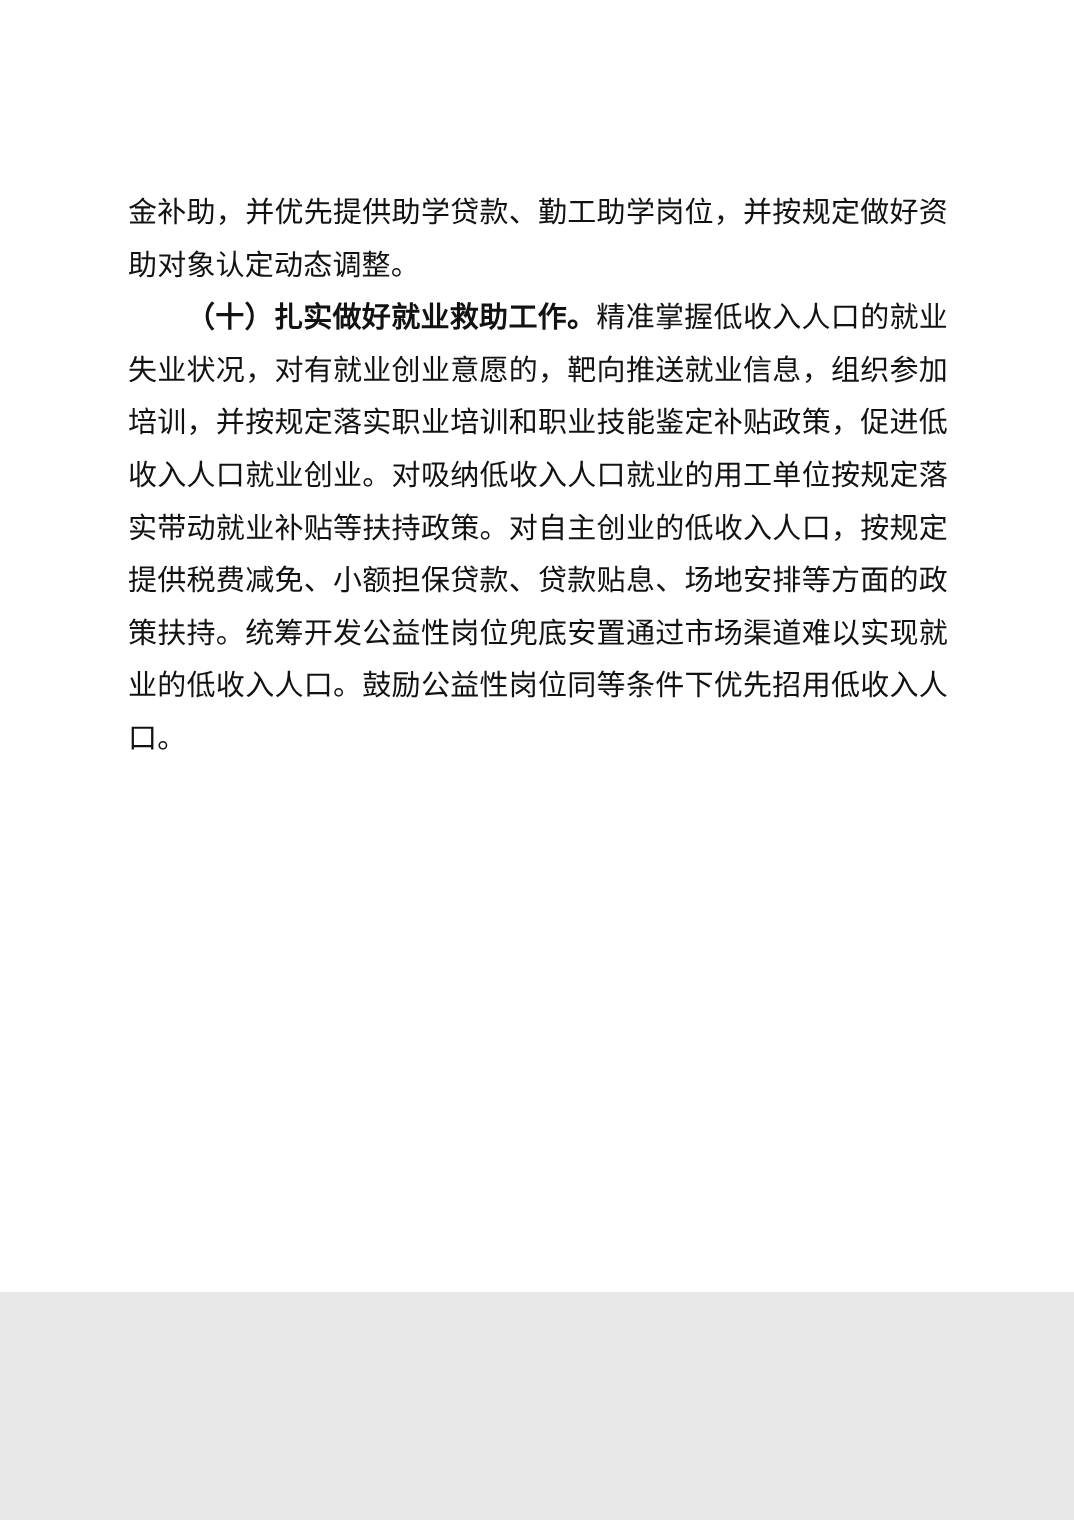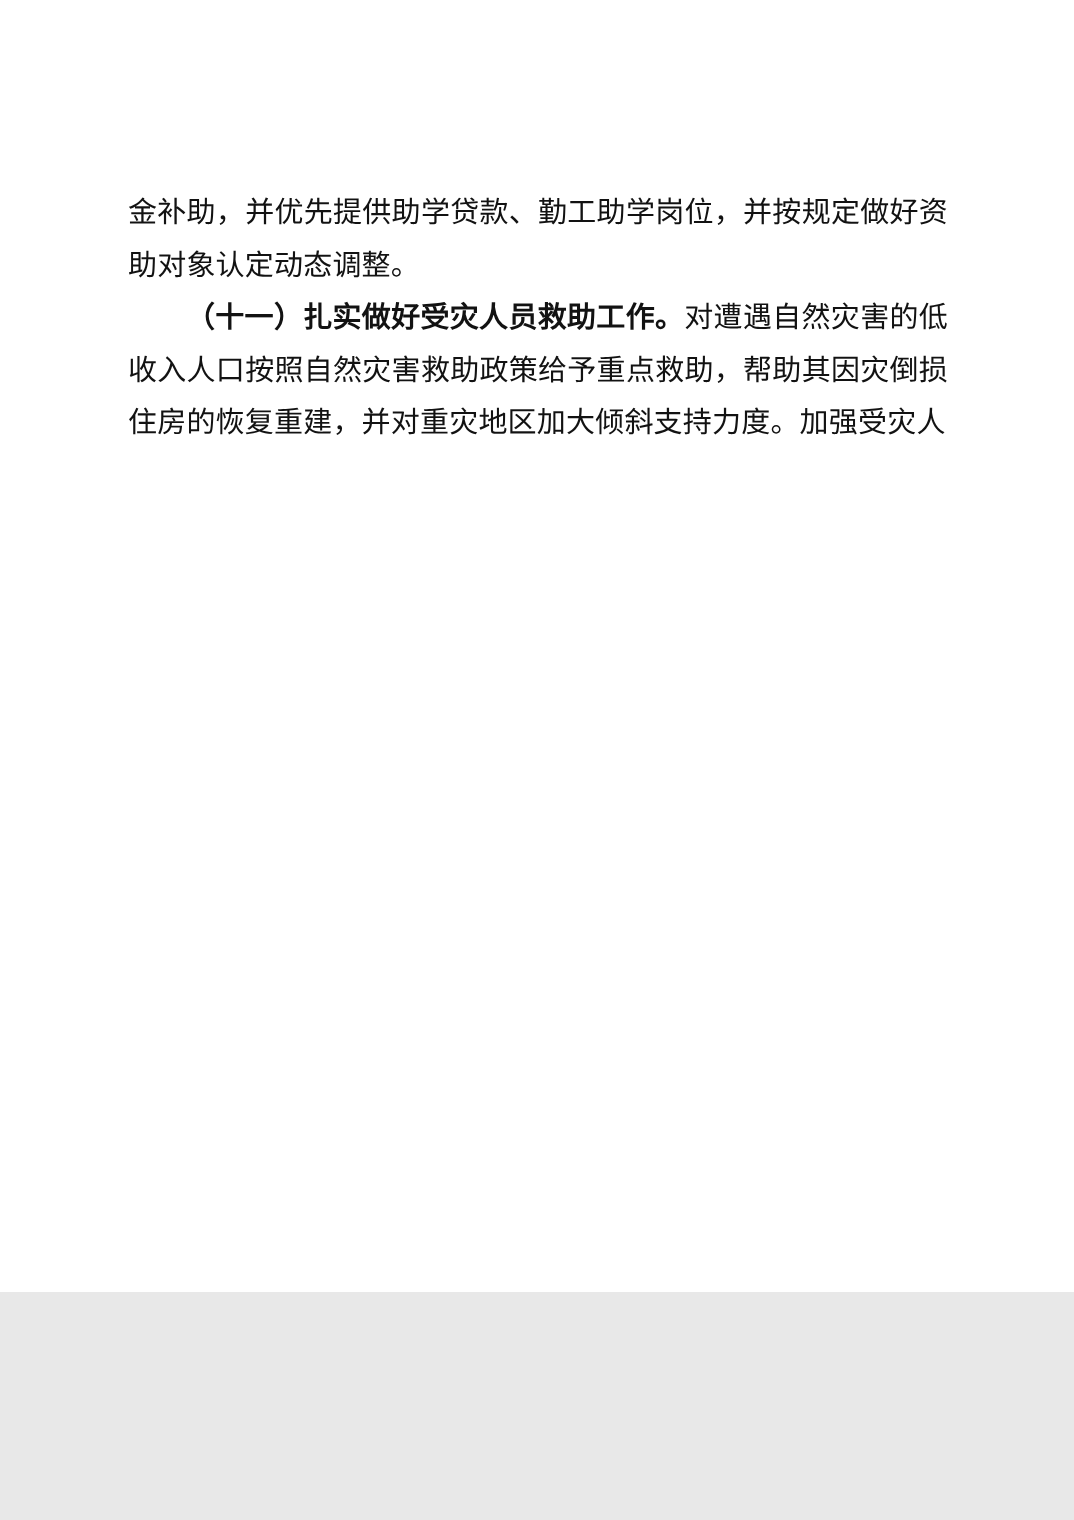--- a/index.html
+++ b/index.html
@@ -52,19 +52,19 @@
 </style>
 </head>
 <body>
 
 <div class="page">
   <div class="text-block">
 
     <p class="para continuation"><span>金补助，并优先提供助学贷款、勤工助学岗位，并按规定做好资助对象认定动态调整。</span></p>
 
 
+    <p class="para"><span class="heading">（十）扎实做好就业救助工作。</span><span>精准掌握低收入人口的就业失业状况，对有就业创业意愿的，靶向推送就业信息，组织参加培训，并按规定落实职业培训和职业技能鉴定补贴政策，促进低收入人口就业创业。对吸纳低收入人口就业的用工单位按规定落实带动就业补贴等扶持政策。对自主创业的低收入人口，按规定提供税费减免、小额担保贷款、贷款贴息、场地安排等方面的政策扶持。统筹开发公益性岗位兜底安置通过市场渠道难以实现就业的低收入人口。鼓励公益性岗位同等条件下优先招用低收入人口。</span></p>
 
-    <p class="para"><span class="heading">（十一）扎实做好受灾人员救助工作。</span><span>对遭遇自然灾害的低收入人口按照自然灾害救助政策给予重点救助，帮助其因灾倒损住房的恢复重建，并对重灾地区加大倾斜支持力度。加强受灾人</span></p>
 
   </div>
 
   <div class="footer">—7—</div>
 </div>
 
 </body></html>

